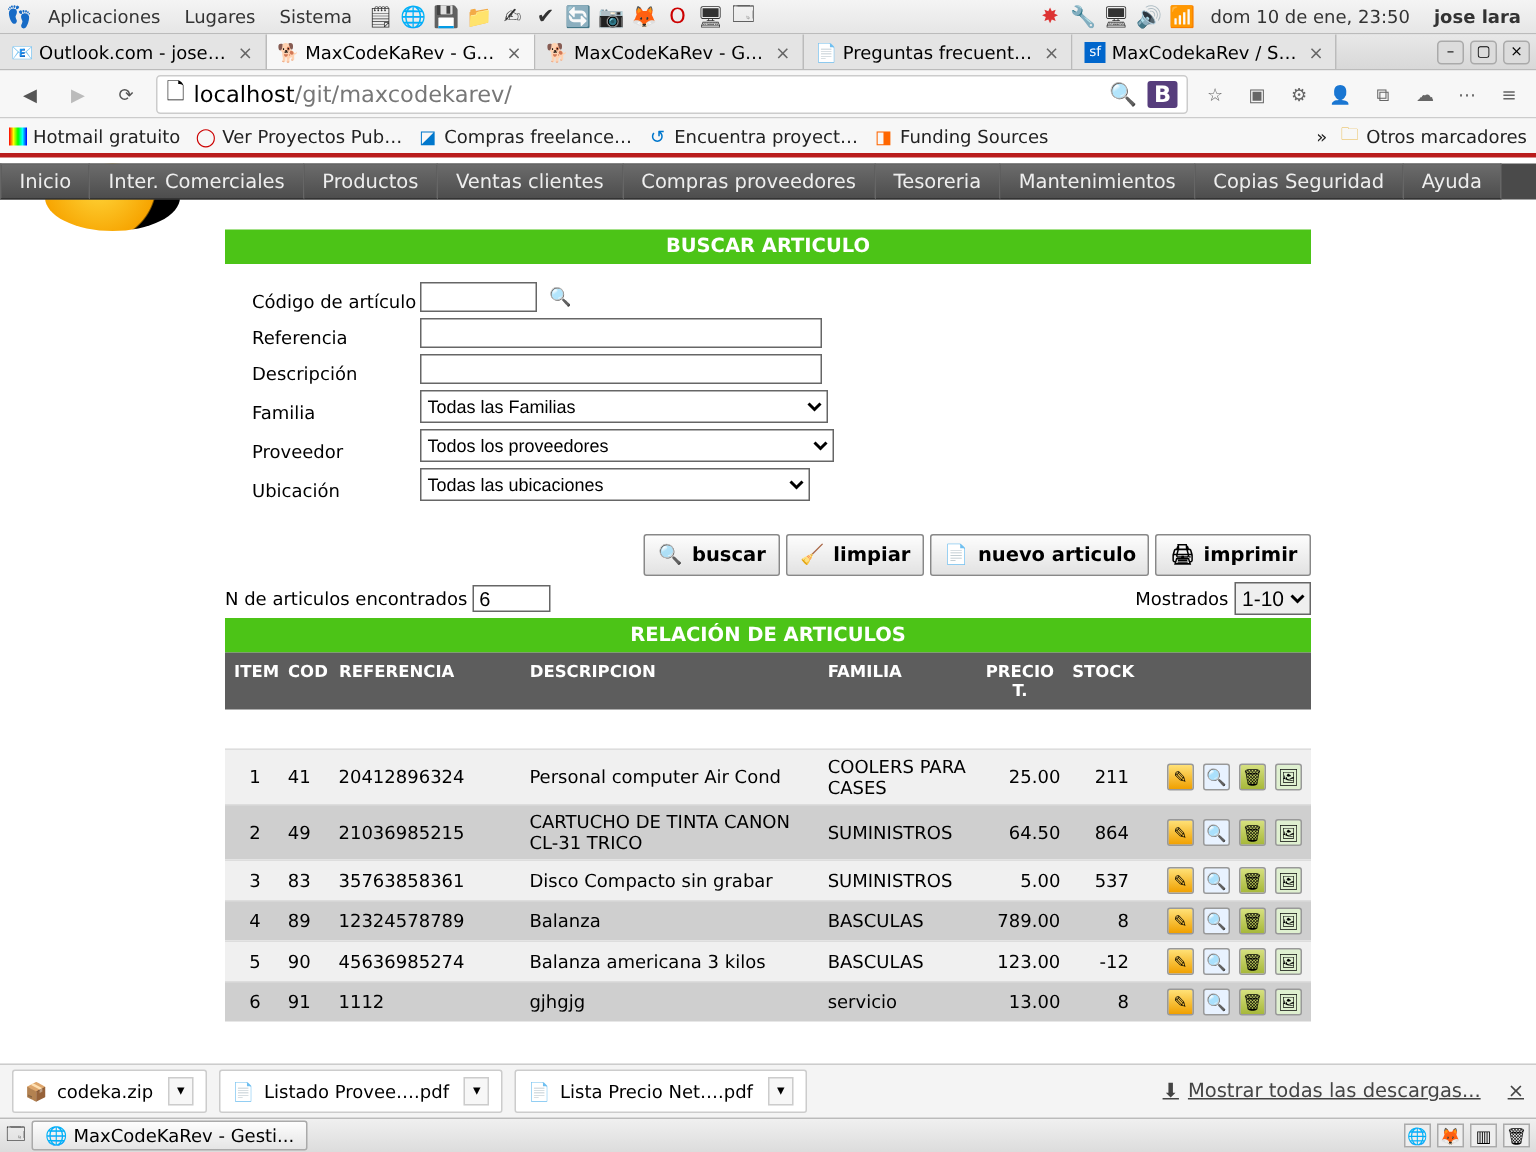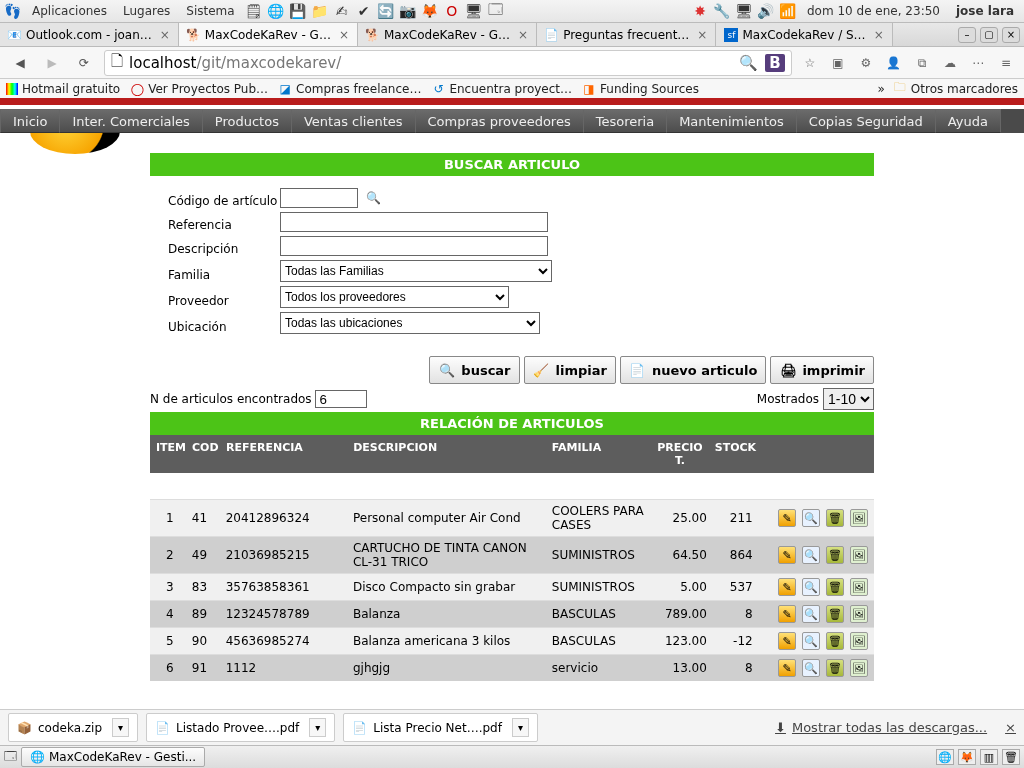--- a/index.html
+++ b/index.html
@@ -22,21 +22,21 @@
 
 
 .url-bar { height: 32px; background: #f7f7f7; border-bottom: 1px solid #ccc; display: flex; align-items: center; padding: 0 8px; gap: 8px; }
 .url-bar .nav-btn { width: 24px; height: 24px; border: 1px solid transparent; border-radius: 3px; display: flex; align-items: center; justify-content: center; color: #555; }
 .url-bar .url-field { flex: 1; height: 26px; border: 1px solid #ccc; border-radius: 3px; display: flex; align-items: center; padding: 0 6px; gap: 6px; background: #fff; font-size: 15px; }
 .url-bar .url-text { flex: 1; color: #333; }
 .url-bar .url-host { color: #000; }
 .url-bar .icon { width: 20px; color: #666; text-align: center; }
 
 
-.bk-bar { height: 26px; background: #f7f7f7; border-bottom: 7px solid #b91c1c; display: flex; align-items: center; padding: 0 6px; gap: 10px; font-size: 12px; color: #222; }
+.bk-bar { height: 26px; background: #f7f7f7; border-bottom: 3px solid #b91c1c; display: flex; align-items: center; padding: 0 6px; gap: 10px; font-size: 12px; color: #222; }
 .bk-bar .bk { display: flex; align-items: center; gap: 4px; }
 .bk-bar .bk .ico { width: 14px; height: 14px; display: inline-flex; align-items: center; justify-content: center; }
 .bk-bar .bk-right { margin-left: auto; display: flex; gap: 8px; align-items: center; }
 
 
 .app { position: relative; }
 .app-nav { height: 24px; background: #4a4a4a; display: flex; align-items: stretch; margin-top: 4px; }
 .app-nav .nv { color: #eee; padding: 0 12px; display: flex; align-items: center; border: 1px solid #666; border-bottom: 1px solid #333; font-size: 13px; background: linear-gradient(#6b6b6b,#4d4d4d); cursor: pointer; }
 .app-nav .nv + .nv { border-left: none; }
 .app-logo { position: absolute; left: 30px; top: 0; width: 90px; height: 45px; background: radial-gradient(circle at 40% 30%, #ffd83d 0%, #f7a400 60%, #000 62%); border-radius: 50%; z-index: -1; }
@@ -113,21 +113,21 @@
   <span class="tiny-icon">🖥</span>
   <span class="tiny-icon">🔊</span>
   <span class="tiny-icon">📶</span>
   <span class="menu-item">dom 10 de ene, 23:50</span>
   <span class="menu-item" style="font-weight:bold">jose lara</span>
 </div>
 
 <div class="win-title">
   <div class="tab">
       <span class="favicon" style="color:#0072c6">📧</span>
-      <span>Outlook.com - joan…</span>
+      <span>Outlook.com - jose…</span>
       <span class="x">×</span>
     </div>
   <div class="tab active">
       <span class="favicon">🐕</span>
       <span>MaxCodeKaRev - G…</span>
       <span class="x">×</span>
     </div>
   <div class="tab">
       <span class="favicon">🐕</span>
       <span>MaxCodeKaRev - G…</span>
@@ -229,21 +229,21 @@
       <div class="frow">
           <label>Descripción</label>
           <input type="text" style="width: 268px;">
         </div>
       <div class="frow">
           <label>Familia</label>
           <select style="width:272px"><option>Todas las Familias</option></select>
         </div>
       <div class="frow">
           <label>Proveedor</label>
-          <select style="width:229px"><option>Todos los proveedores</option></select>
+          <select style="width:276px"><option>Todos los proveedores</option></select>
         </div>
       <div class="frow">
           <label>Ubicación</label>
           <select style="width:260px"><option>Todas las ubicaciones</option></select>
         </div>
     </div>
 
     <div class="btn-row">
       <div class="btn">
           <span class="bi">🔍</span>

